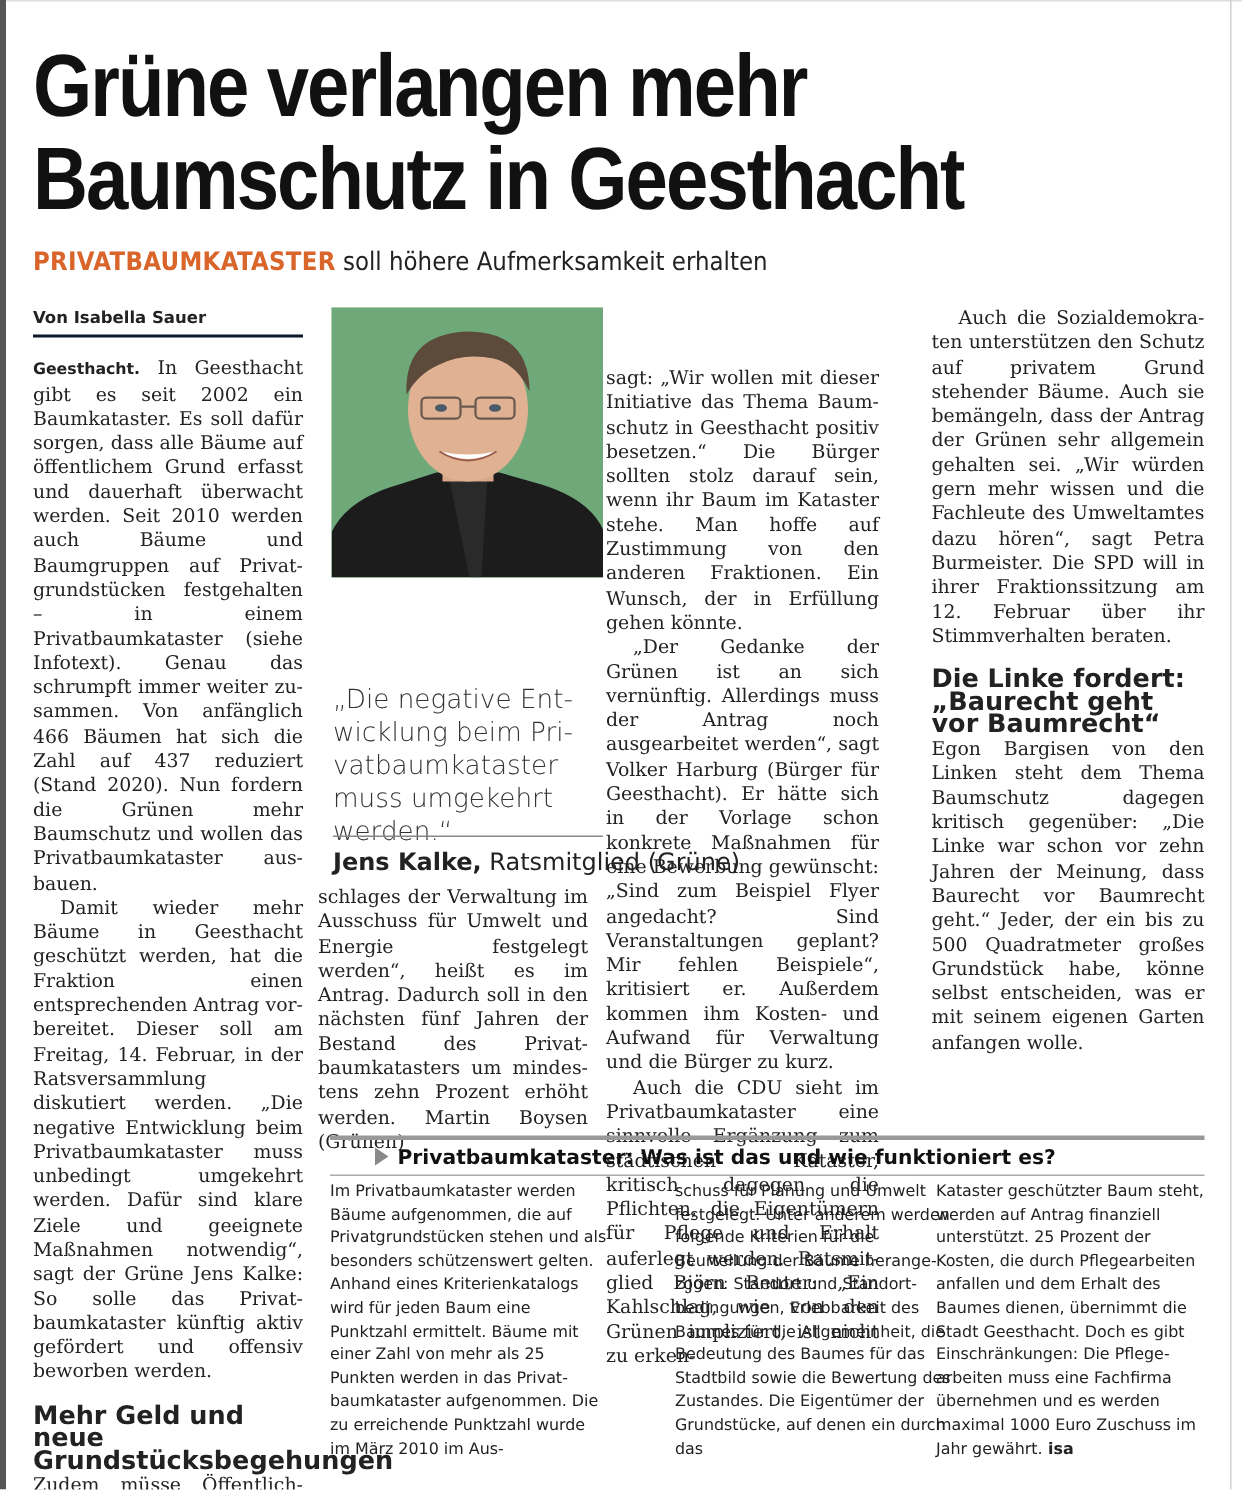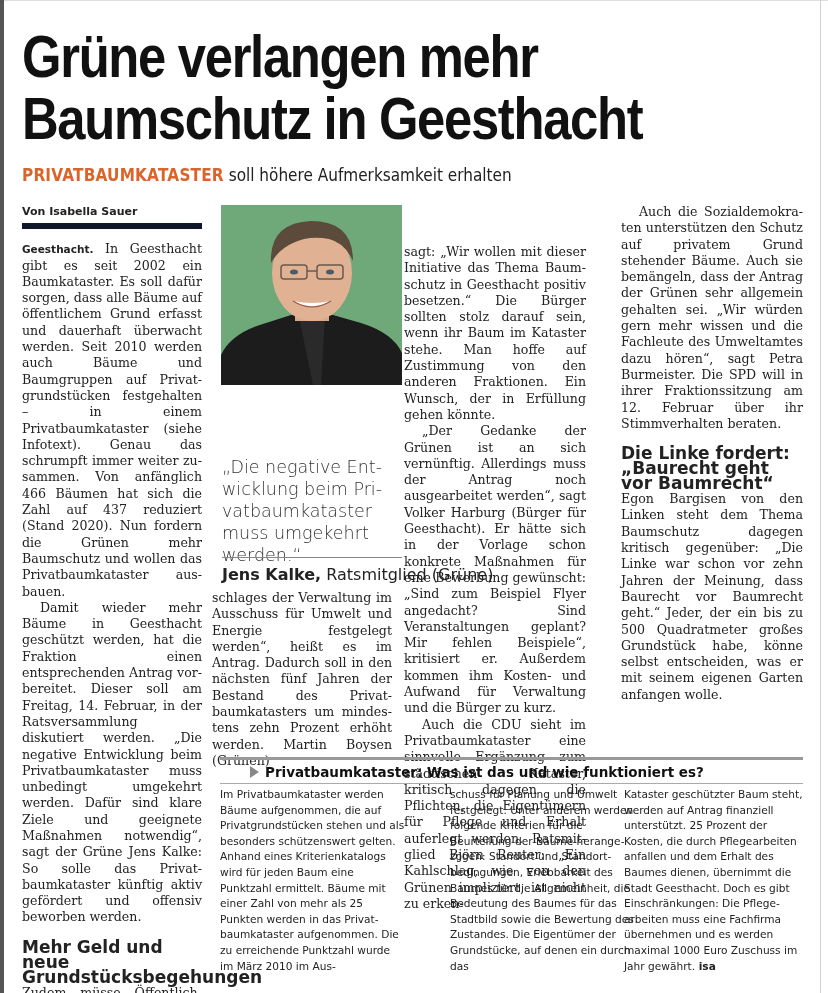--- a/index.html
+++ b/index.html
@@ -8,21 +8,21 @@
   .right-edge { position: absolute; left: 820px; top: 0; width: 1px; height: 993px; background: #d0d0d0; }
   .top-edge { position: absolute; left: 0; top: 0; width: 828px; height: 1px; background: #ddd; }
   .headline { position: absolute; left: 22px; top: 26px; width: 800px; margin: 0;
     font-family: "Liberation Sans", sans-serif; font-weight: 700; font-size: 59px; line-height: 62px;
     letter-spacing: -1.5px; color: #111; transform: scaleX(0.86); transform-origin: left top; }
   .subline { position: absolute; left: 22px; top: 165px; font-family: "DejaVu Sans", sans-serif; font-size: 17px; color: #222; white-space: nowrap; transform: scaleX(0.9); transform-origin: left top; }
   .subline .kicker { color: #d9652b; font-weight: 700; letter-spacing: 0.2px; }
   .col { position: absolute; font-family: "DejaVu Serif", serif; font-size: 12.6px; line-height: 16.3px; color: #222; text-align: justify; hyphens: manual; }
   .col p { margin: 0; }
   .col p.indent { text-indent: 18px; }
-  .byline { font-family: "DejaVu Sans", sans-serif; font-weight: 700; font-size: 11px; border-bottom: 6px solid #0f172a; padding-bottom: 3px; margin-bottom: 12px; text-align: left; }
+  .byline { font-family: "DejaVu Sans", sans-serif; font-weight: 700; font-size: 11px; border-bottom: 2px solid #0f172a; padding-bottom: 3px; margin-bottom: 12px; text-align: left; }
   .dateline { font-family: "DejaVu Sans", sans-serif; font-weight: 700; font-size: 10.5px; }
   .subhead { font-family: "DejaVu Sans", sans-serif; font-weight: 700; font-size: 17px; line-height: 15px; text-align: left; margin-top: 14px; }
   .col1 { left: 22px; top: 204px; width: 180px; }
   .col2 { left: 212px; top: 590px; width: 180px; }
   .col3 { left: 404px; top: 204px; width: 182px; margin-top: 40px; }
   .col4 { left: 621px; top: 204px; width: 182px; }
   .photo { position: absolute; left: 221px; top: 205px; width: 181px; height: 180px; background: #6fa879; overflow: hidden; }
   .quote { position: absolute; left: 222px; top: 456px; width: 180px; font-family: "DejaVu Sans", sans-serif; font-weight: 300; font-size: 17.5px; line-height: 22px; color: #333; }
   .quote-rule { position: absolute; left: 222px; top: 557px; width: 180px; height: 1px; background: #888; }
   .quote-source { position: absolute; left: 222px; top: 565px; font-family: "DejaVu Sans", sans-serif; font-size: 16px; color: #222; white-space: nowrap; }

